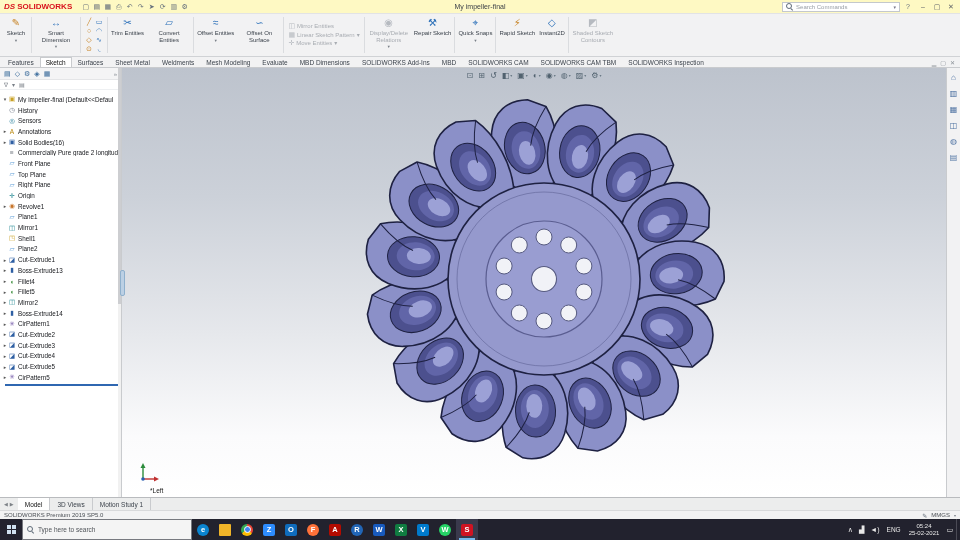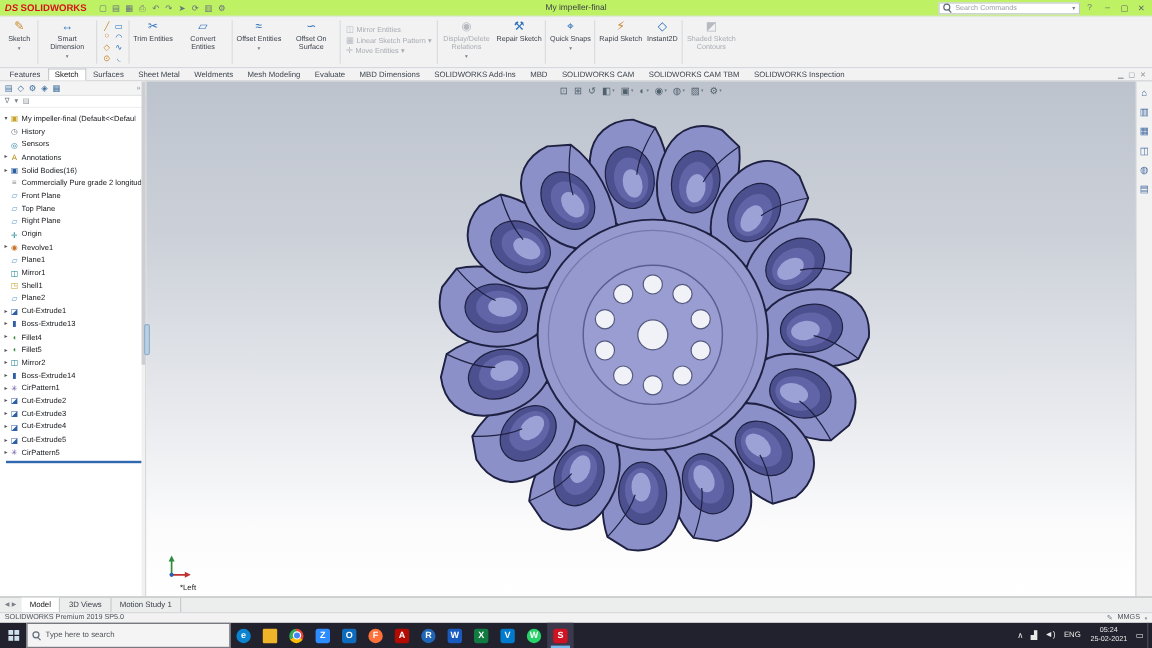--- a/index.html
+++ b/index.html
@@ -1,20 +1,20 @@
 <!DOCTYPE html>
 <html><head>
 <meta charset="utf-8">
 <style>
 *{margin:0;padding:0;box-sizing:border-box}
 html,body{width:960px;height:540px;overflow:hidden}
 body{font-family:"Liberation Sans","DejaVu Sans",sans-serif;font-size:7px;color:#333;background:#fff;position:relative}
 
 
-.titlebar{position:absolute;top:0;left:0;right:0;height:14px;background:#bef264;border-bottom:1px solid #e2e3e5;display:flex;align-items:center}
+.titlebar{position:absolute;top:0;left:0;right:0;height:14px;background:#fef9c3;border-bottom:1px solid #e2e3e5;display:flex;align-items:center}
 .logo{display:flex;align-items:center;gap:2px;padding:0 4px;font-weight:bold;font-size:8px;color:#d8121d;white-space:nowrap}
 .logo .ds{font-style:italic}
 .qa{display:flex;align-items:center;gap:2px;margin-left:5px}
 .qa .qi{min-width:9px;height:11px;display:flex;align-items:center;justify-content:center;font-size:7px;color:#66707c}
 .doc-title{position:absolute;left:0;right:0;text-align:center;font-size:7px;color:#3a3f46;pointer-events:none}
 .tb-right{margin-left:auto;display:flex;align-items:center;gap:4px;padding-right:2px;position:relative;z-index:2}
 .search-box{display:flex;align-items:center;gap:3px;width:118px;height:10px;border:1px solid #c4c8cc;background:#fff;padding:0 3px;color:#9aa0a6;font-size:6px}
 .search-box .sp{flex:1;overflow:hidden;white-space:nowrap}
 .search-box .sdd{color:#778;font-size:5px}
 .help-i{color:#66707c;font-size:7px;padding:0 2px}

